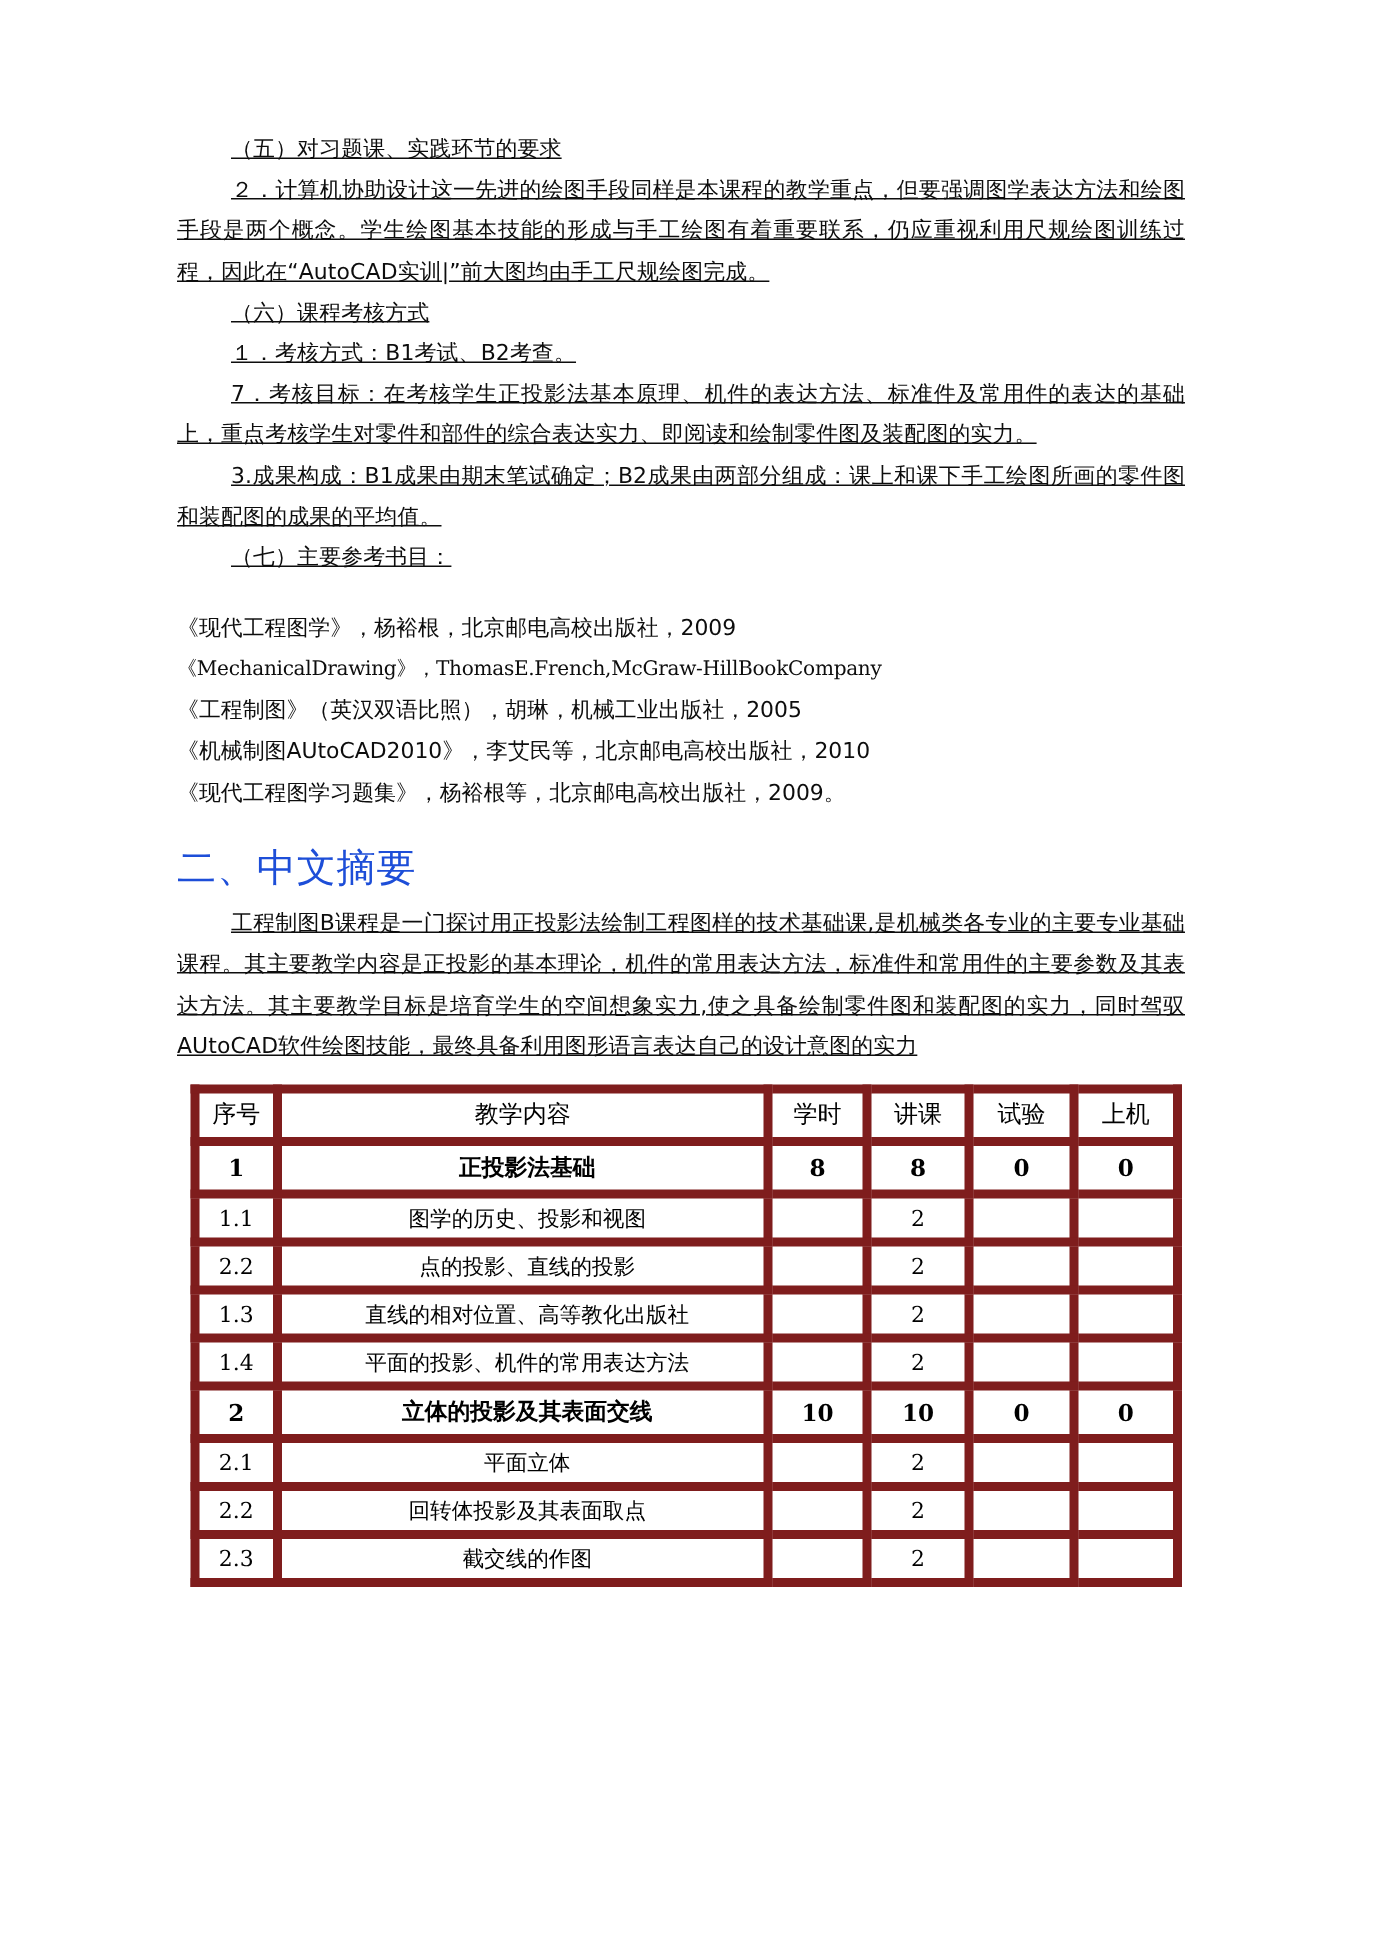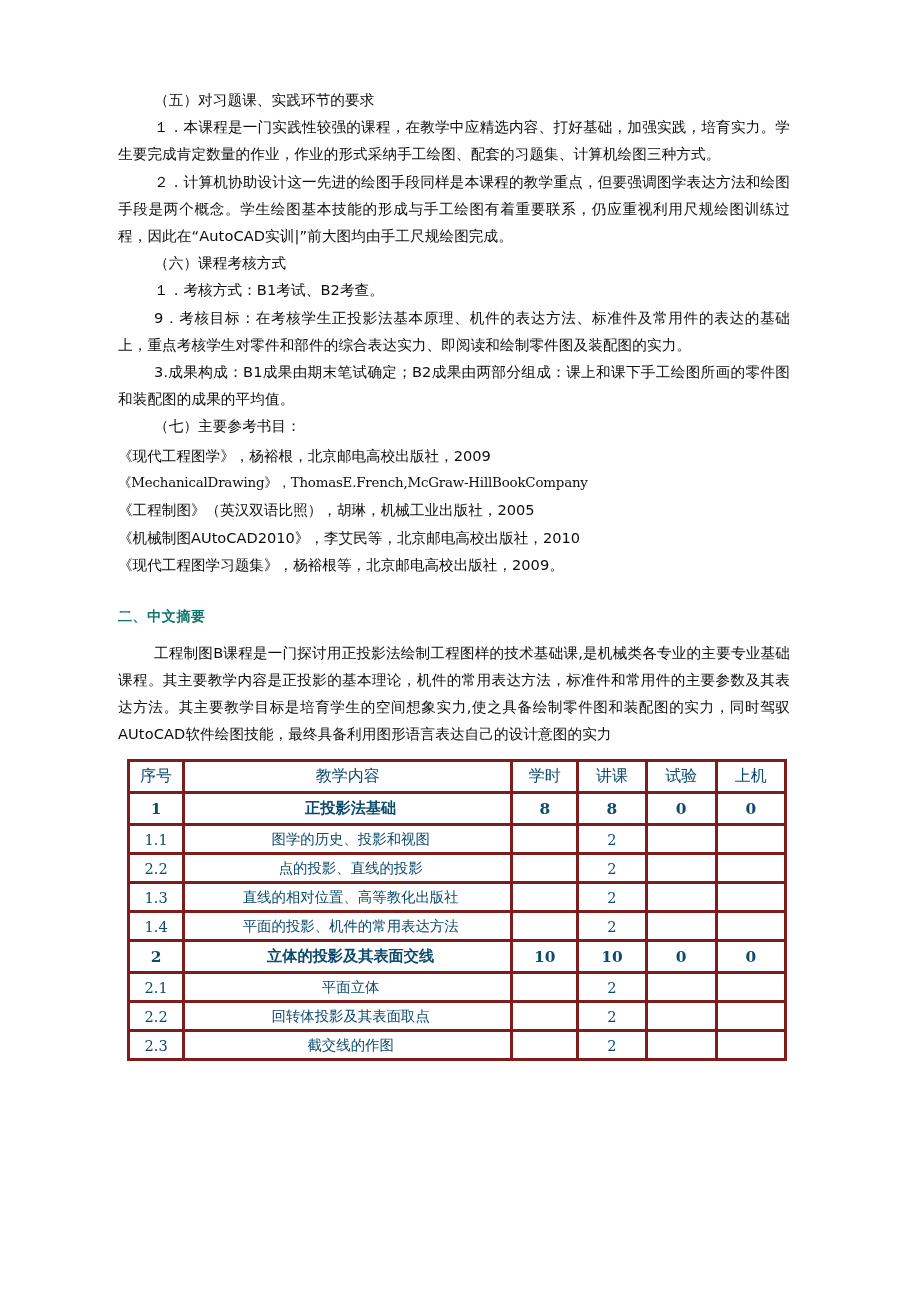--- a/index.html
+++ b/index.html
@@ -32,47 +32,48 @@
     font-size: 14.6px;
     line-height: 27.2px;
     text-align: justify;
     text-justify: inter-ideograph;
     margin: 0;
     letter-spacing: 0.1px;
     color: #0d0d0d;
   }
   .para.indent {
     text-indent: 36px;
+    text-decoration: underline;
   }
 
   
   .biblio {
-    margin-top: 2px;
+    margin-top: 20px;
   }
   .biblio-item {
     font-size: 14.6px;
     line-height: 27.4px;
     margin: 0;
     color: #0d0d0d;
     white-space: nowrap;
   }
   .biblio-item.all-mono {
     font-family: "DejaVu Serif", "Liberation Serif", serif;
     font-size: 13.4px;
     letter-spacing: -0.2px;
   }
 
   
   h2.section {
-    font-size: 14px;
-    font-weight: bold;
+    font-size: 26px;
+    font-weight: normal;
     margin: 22px 0 8px 0;
     line-height: 30px;
     letter-spacing: 0.6px;
-    color: #0f766e;
+    color: #1d4ed8;
   }
   h2.section.tight {
     margin-top: 20px;
     margin-bottom: 10px;
   }
 
   
   .table-wrap {
     margin-top: 12px;
     margin-left: 9px;
@@ -83,26 +84,26 @@
     table-layout: fixed;
   }
   table.hours col.c-seq    { width: 55px; }
   table.hours col.c-topic  { width: 327px; }
   table.hours col.c-hours  { width: 66px; }
   table.hours col.c-lect   { width: 68px; }
   table.hours col.c-exp    { width: 70px; }
   table.hours col.c-comp   { width: 69px; }
 
   table.hours td, table.hours th {
-    border: 3px solid #7f1d1d;
+    border: 6px solid #7f1d1d;
     padding: 0;
     height: 26px;
     font-size: 14.4px;
     font-weight: normal;
-    color: #0c4a6e;
+    color: #000000;
     vertical-align: middle;
   }
   table.hours tr.head td {
     text-align: center;
     font-family: "DejaVu Serif", "Liberation Serif", serif;
     font-size: 16px;
     height: 29px;
   }
   table.hours td.seq {
     text-align: center;
@@ -129,26 +130,25 @@
     font-size: 15.2px;
   }
 </style>
 </head>
 <body>
 
 <div class="page">
   <div class="content">
 
     <p class="para indent">（五）对习题课、实践环节的要求</p>
-    <p class="para indent">１．本课程是一门实践性较强的课程，在教学中应精选内容、打好基础，加强实践，培育实力。学生要完成肯定数量的作业，作业的形式采纳手工绘图、配套的习题集、计算机绘图三种方式。</p>
     <p class="para indent">２．计算机协助设计这一先进的绘图手段同样是本课程的教学重点，但要强调图学表达方法和绘图手段是两个概念。学生绘图基本技能的形成与手工绘图有着重要联系，仍应重视利用尺规绘图训练过程，因此在“AutoCAD实训|”前大图均由手工尺规绘图完成。</p>
 
     <p class="para indent">（六）课程考核方式</p>
     <p class="para indent">１．考核方式：B1考试、B2考查。</p>
-    <p class="para indent">9．考核目标：在考核学生正投影法基本原理、机件的表达方法、标准件及常用件的表达的基础上，重点考核学生对零件和部件的综合表达实力、即阅读和绘制零件图及装配图的实力。</p>
+    <p class="para indent">7．考核目标：在考核学生正投影法基本原理、机件的表达方法、标准件及常用件的表达的基础上，重点考核学生对零件和部件的综合表达实力、即阅读和绘制零件图及装配图的实力。</p>
     <p class="para indent">3.成果构成：B1成果由期末笔试确定；B2成果由两部分组成：课上和课下手工绘图所画的零件图和装配图的成果的平均值。</p>
 
     <p class="para indent">（七）主要参考书目：</p>
     <div class="biblio">
       <p class="biblio-item">《现代工程图学》，杨裕根，北京邮电高校出版社，2009</p>
       <p class="biblio-item all-mono">《MechanicalDrawing》，ThomasE.French,McGraw-HillBookCompany</p>
       <p class="biblio-item">《工程制图》（英汉双语比照），胡琳，机械工业出版社，2005</p>
       <p class="biblio-item">《机械制图AUtoCAD2010》，李艾民等，北京邮电高校出版社，2010</p>
       <p class="biblio-item">《现代工程图学习题集》，杨裕根等，北京邮电高校出版社，2009。</p>
     </div>

